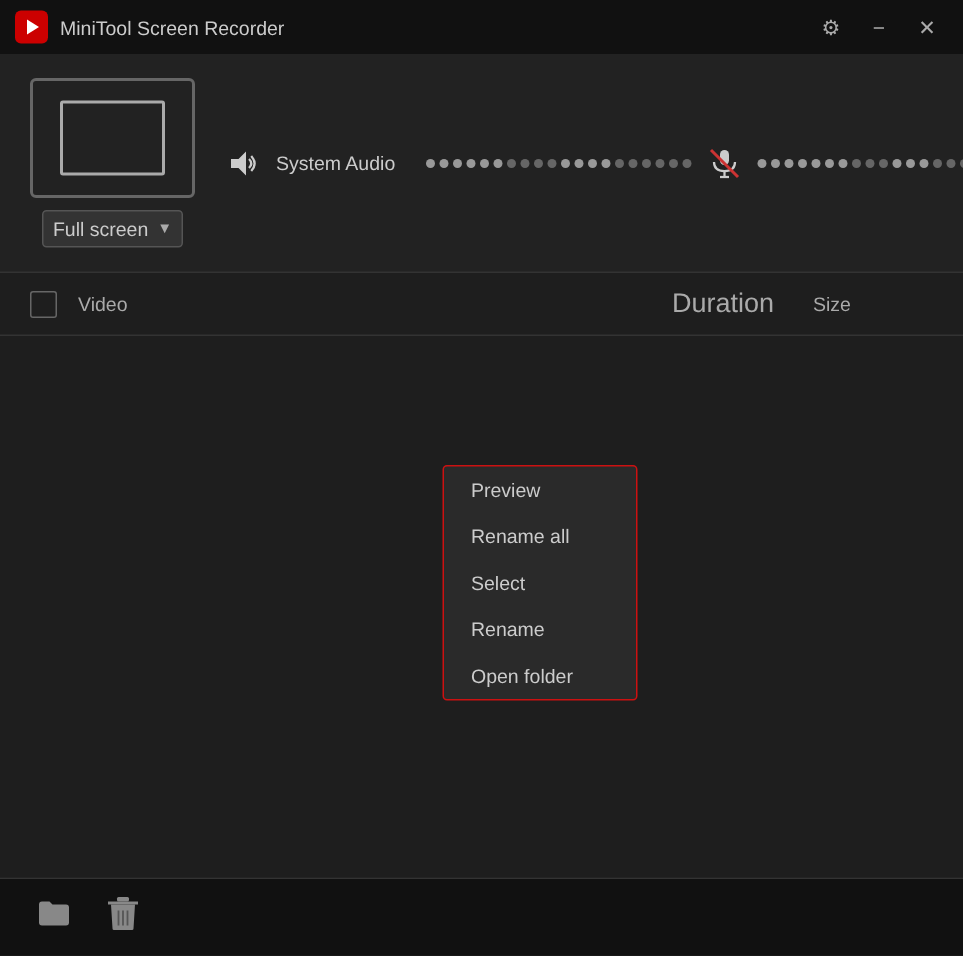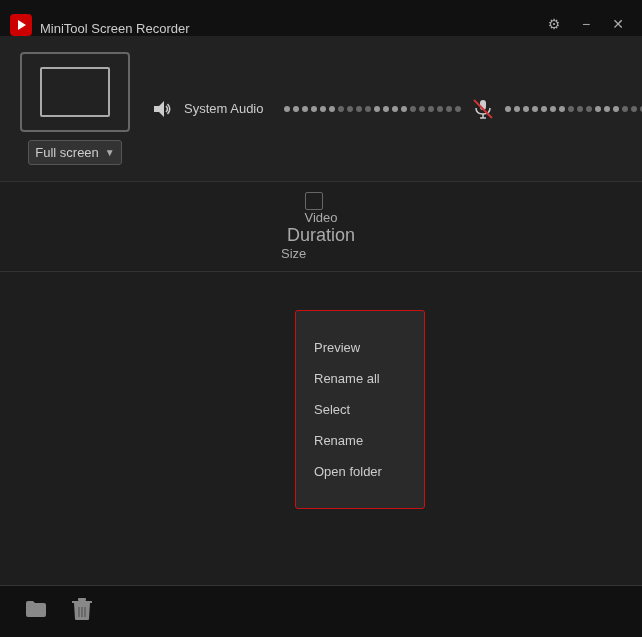--- a/index.html
+++ b/index.html
@@ -12,21 +12,21 @@
       color: #d0d0d0;
       overflow: hidden;
       position: relative;
     }
 
     
     .title-bar {
       background: #111111;
       height: 36px;
       display: flex;
-      align-items: flex-end;
+      align-items: center;
       padding: 0 10px;
       user-select: none;
     }
 
     .title-bar-logo {
       width: 22px;
       height: 22px;
       background: #cc0000;
       border-radius: 4px;
       display: flex;
@@ -182,21 +182,20 @@
       flex-direction: column;
       background: #1e1e1e;
     }
 
     .table-header {
       display: flex;
       align-items: center;
       padding: 10px 20px;
       border-bottom: 1px solid #333;
       background: #1e1e1e;
-      flex-direction: column;
     }
 
     .table-header-checkbox {
       width: 18px;
       height: 18px;
       border: 1px solid #666;
       background: transparent;
       margin-right: 14px;
       flex-shrink: 0;
       cursor: pointer;
@@ -268,21 +267,21 @@
     
     .context-menu {
       position: absolute;
       left: 295px;
       top: 310px;
       background: #2a2a2a;
       border: 1.5px solid #cc1111;
       border-radius: 3px;
       z-index: 100;
       min-width: 130px;
-      padding: 21px 0;
+      padding: 0 0;
     }
 
     .context-menu-item {
       padding: 8px 18px;
       font-size: 13px;
       color: #ccc;
       cursor: pointer;
       white-space: nowrap;
     }
 

